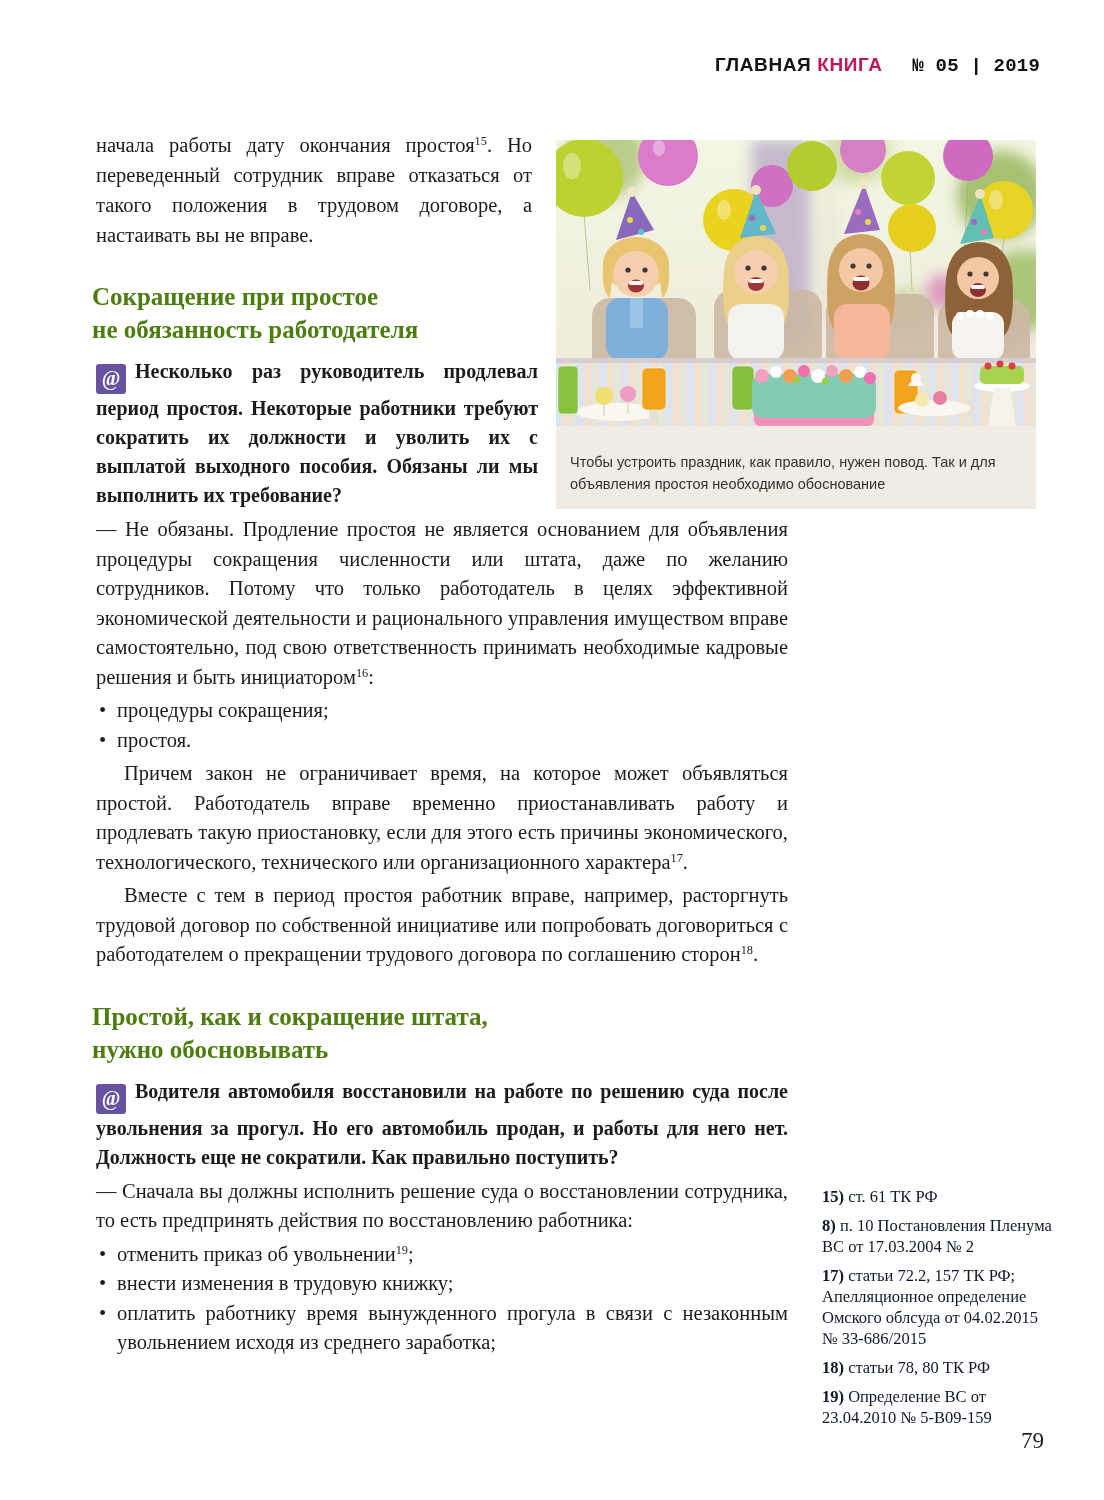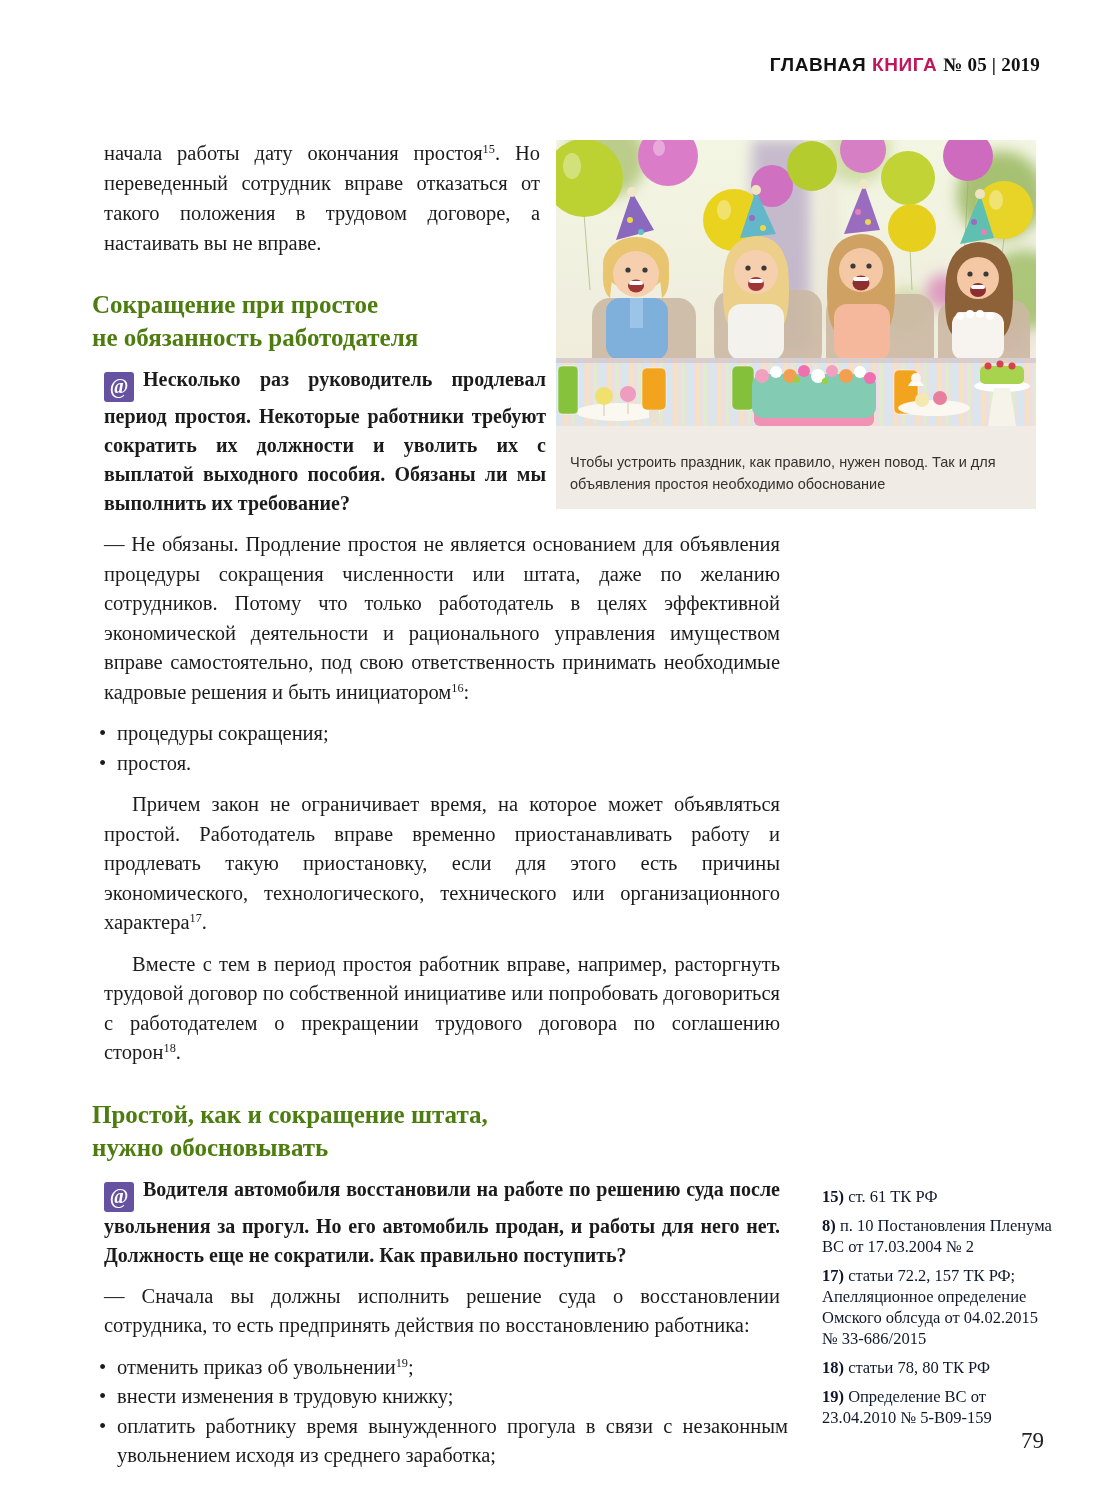--- a/index.html
+++ b/index.html
@@ -8,25 +8,25 @@
     position: relative; width: 1104px; height: 1500px; background: #fff;
     font-family: "Liberation Serif", serif; color: #1b1b1b; overflow: hidden;
   }
   
   .header {
     position: absolute; top: 54px; left: 0; right: 64px; text-align: right;
     font-family: "Liberation Sans", sans-serif; font-weight: bold;
     font-size: 19px; letter-spacing: 0.6px; color: #121212;
   }
   .brand-purple { color: #be185d; }
-  .issue { font-family: Liberation Serif, serif; letter-spacing: 0.2px; }
+  .issue { font-family: Liberation Mono, monospace; letter-spacing: 0.2px; margin-left: 24px; }
 
   
   .main { position: absolute; left: 92px; top: 126px; width: 700px; }
-  p { margin: 12px; }
+  p { margin: 4px; }
   .just { text-align: justify; hyphens: auto; -webkit-hyphens: auto; }
   .lead { width: 436px; font-size: 20.5px; line-height: 30px; }
   .section-title {
     margin-top: 30px; font-size: 25px; line-height: 33px;
     font-weight: bold; color: #4d7c0f;
   }
   .question {
     margin-top: 11px; font-weight: bold; font-size: 20px; line-height: 29px;
   }
   .q-narrow { width: 442px; }

